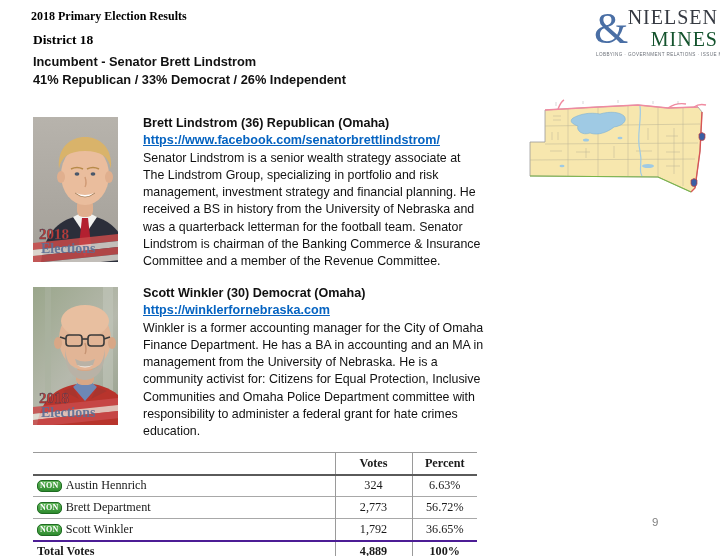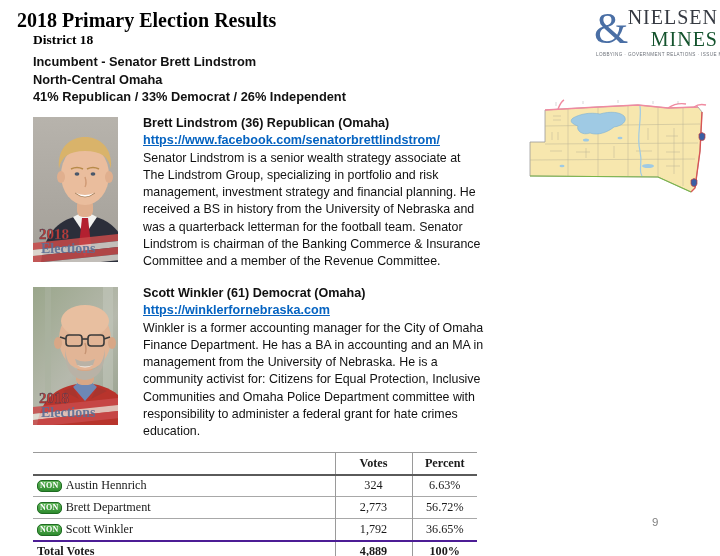--- a/index.html
+++ b/index.html
@@ -4,21 +4,21 @@
 <style>
   * { margin:0; padding:0; box-sizing:border-box; }
   html,body { width:720px; height:556px; }
   body {
     position:relative; background:#ffffff; overflow:hidden;
     font-family:"Liberation Sans", sans-serif; color:#1a1a1a;
   }
   .abs { position:absolute; }
 
   
-  .title { left:17px; top:9px; font-family:"Liberation Serif", serif; font-weight:bold; font-size:20px; color:#000; }
+  .title { left:31px; top:9px; font-family:"Liberation Serif", serif; font-weight:bold; font-size:12px; color:#000; }
   .district { left:33px; top:32px; font-family:"Liberation Serif", serif; font-weight:bold; font-size:13.5px; color:#000; }
   .info { left:33px; top:53px; font-weight:bold; font-size:12.8px; line-height:17.5px; color:#111; }
 
   
   .logo { left:596px; top:8px; width:122px; text-align:right; }
   .logo .l1, .logo .l2 { font-family:"Liberation Serif", serif; color:#363a42; font-size:20px; line-height:19px; letter-spacing:1px; }
   .logo .row3 { display:flex; align-items:flex-end; justify-content:flex-end; position:relative; height:22px; }
   .logo .amp { position:absolute; left:-2px; top:-18px; font-family:"Liberation Serif", serif; font-size:44px; line-height:40px; color:#4a6fa5; font-weight:normal; }
   .logo .l3 { font-family:"Liberation Serif", serif; color:#14532d; font-size:20px; line-height:20px; letter-spacing:1px; }
   .logo .tagline { margin-top:3px; font-size:4.6px; letter-spacing:0.4px; color:#6b7078; white-space:nowrap; }
@@ -52,21 +52,20 @@
   }
   .page-num { left:652px; top:516px; font-size:11.5px; color:#808080; }
 </style>
 </head>
 <body>
 
 <div class="abs title">2018 Primary Election Results</div>
 <div class="abs district">District 18</div>
 <div class="abs info">
   <div>Incumbent - Senator Brett Lindstrom</div>
-  <div>North-Central Omaha</div>
   <div>41% Republican / 33% Democrat / 26% Independent</div>
 </div>
 
 <div class="abs logo">
   <div class="l2">NIELSEN</div>
   <div class="row3">
     <span class="amp">&amp;</span>
     <span class="l3">MINES</span>
   </div>
   <div class="tagline">LOBBYING · GOVERNMENT RELATIONS · ISSUE MANAGEMENT</div>
@@ -226,21 +225,21 @@
     <g transform="translate(0,106) rotate(-6 0 20)">
       <rect x="-6" y="14" width="120" height="7" fill="#c84a4a" opacity="0.85"></rect>
       <rect x="-6" y="21" width="120" height="6" fill="#e9e2da" opacity="0.8"></rect>
       <rect x="-6" y="27" width="120" height="7" fill="#c84a4a" opacity="0.85"></rect>
     </g>
     <text x="6" y="116" font-family="Liberation Serif, serif" font-size="15" font-weight="bold" fill="#c43a33" stroke="#3a3f55" stroke-width="0.4">2018</text>
     <text x="8" y="130" font-family="Liberation Serif, serif" font-size="14" font-weight="bold" fill="#5b6f96" opacity="0.9">Elections</text>
   </svg>
 </div>
 <div class="abs cand-text" style="left:143px; top:285px; width:349px;">
-  <div class="cand-name">Scott Winkler (61) Democrat (Omaha)</div>
+  <div class="cand-name">Scott Winkler (30) Democrat (Omaha)</div>
   <div class="cand-link"><a href="#">https://winklerfornebraska.com</a></div>
   <div class="bio">Winkler is a former accounting manager for the City of Omaha Finance Department.  He has a BA in accounting and an MA in management from the University of Nebraska.  He is a community activist for:  Citizens for Equal Protection, Inclusive Communities and Omaha Police Department committee with responsibility to administer a federal grant for hate crimes education.</div>
 </div>
 
 <table class="abs results">
   <colgroup>
       <col class="c-name">
       <col class="c-votes">
       <col class="c-pct">
     </colgroup>

